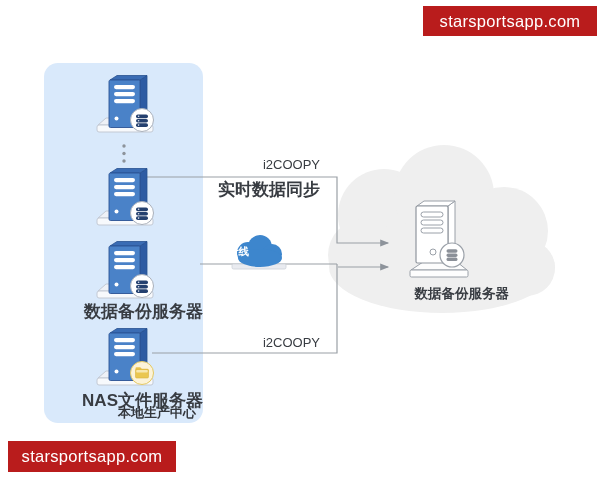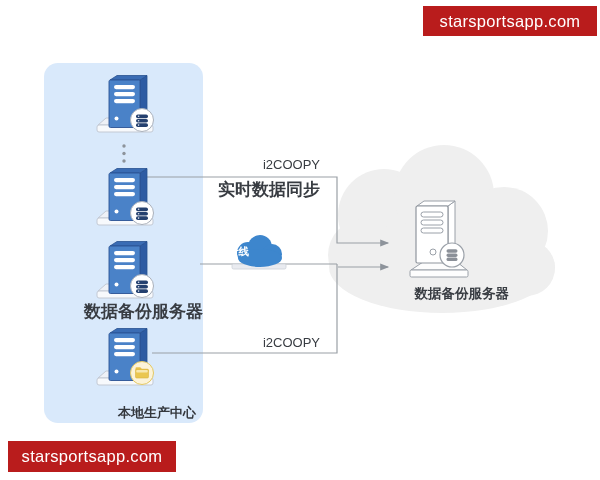--- a/index.html
+++ b/index.html
@@ -160,20 +160,21 @@
         <circle cx="29.5" cy="46.5" r="2" fill="#fff"></circle>
       </g>
       <g>
         <circle cx="55" cy="48" r="11.5" fill="#fcf3d8" stroke="#e3c863"></circle>
         <path d="M48.5 45 v-1.6 a1.2 1.2 0 0 1 1.2 -1.2 h3.6 l1.6 1.8 h5.4 a1.2 1.2 0 0 1 1.2 1.2 v1" fill="#e9c34d"></path>
         <rect x="48.5" y="44.2" width="13" height="8.8" rx="1.2" fill="#eac650" stroke="#d8b23c" stroke-width="0.6"></rect>
         <rect x="49.2" y="45" width="11.6" height="2.4" rx="1" fill="#f7e7ae"></rect>
       </g>
     </svg>
   </div>
+  <div class="lbl lbl-cn" style="left:44px;top:391px;width:159px">NAS文件服务器</div>
 
   <div class="caption">本地生产中心</div>
 
   <svg class="abs" style="left:228px;top:234px;width:60px;height:38px" viewBox="0 0 60 38">
     <rect x="4" y="30" width="54" height="5" rx="1.5" fill="#e9ebf0" stroke="#ccd0d8" stroke-width="0.8"></rect>
     <g fill="#3d86cd">
       <circle cx="20" cy="19" r="11"></circle>
       <circle cx="32" cy="13" r="12"></circle>
       <circle cx="44" cy="20" r="10"></circle>
       <ellipse cx="32" cy="24" rx="22" ry="9"></ellipse>

